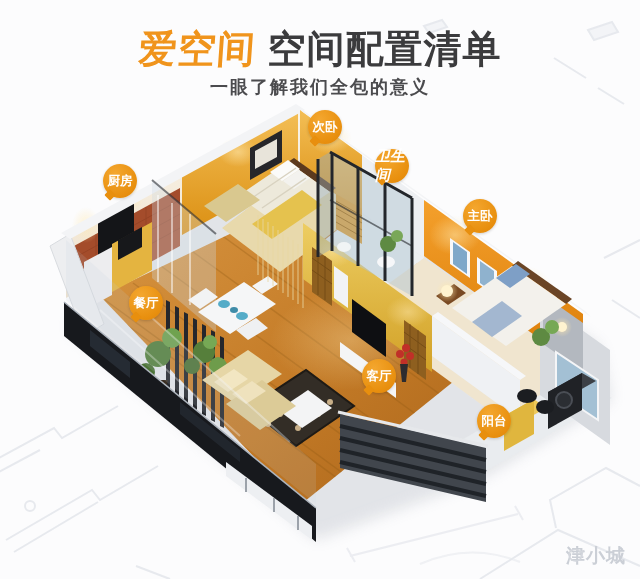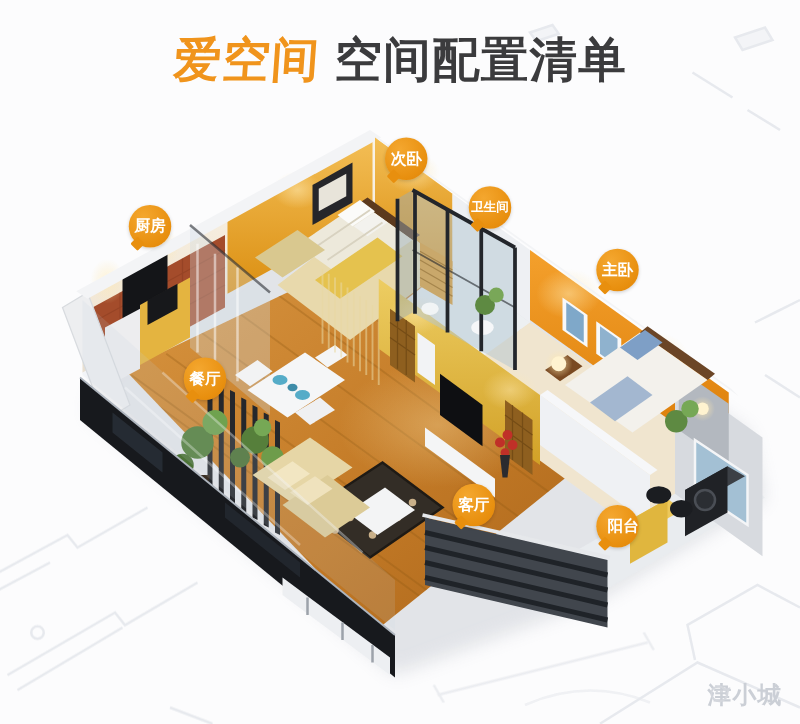--- a/index.html
+++ b/index.html
@@ -27,21 +27,21 @@
     color:#fff;display:flex;align-items:center;justify-content:center;
     font-weight:bold;font-size:12.5px;letter-spacing:0;
     transform:translate(-50%,-50%);
     box-shadow:0 1px 3px rgba(0,0,0,.18);
     z-index:6;
   }
   .badge::after{
     content:"";position:absolute;left:3px;bottom:-1px;width:8px;height:8px;
     background:var(--badge);transform:rotate(45deg);border-radius:1px;z-index:-1;
   }
-  .badge.wide{font-size:10px;}
+  .badge.wide{font-size:15px;font-style:italic;}
   
   .watermark{
     position:absolute;right:14px;top:543px;display:flex;align-items:center;gap:5px;
     color:#CBCFD6;font-size:19px;font-weight:bold;letter-spacing:1px;z-index:6;
   }
 </style>
 </head>
 <body>
 
 <div class="stage">
@@ -302,41 +302,42 @@
       <polygon points="340,414 486,448 486,502 340,468" fill="#41464D"></polygon>
       <g stroke="#1F2328" stroke-width="4">
         <path d="M340,426 L486,460 M340,438 L486,472 M340,450 L486,484 M340,462 L486,496"></path>
       </g>
       <path d="M338,412 L488,446" stroke="#E6E8EB" stroke-width="3"></path>
     </g>
   </svg>
 
   <div class="header">
     <h1><span class="brand">爱空间</span><span class="title-rest">空间配置清单</span></h1>
+    <div class="subtitle">一眼了解我们全包的意义</div>
   </div>
 
   <div class="badge" style="left: 120px; top: 181px;">
       <span>厨房</span>
     </div>
   <div class="badge" style="left: 325px; top: 127px; justify-content: center;">
       <span>次卧</span>
     </div>
   <div class="badge wide" style="left: 392px; top: 166px;">
       <span>卫生间</span>
     </div>
-  <div class="badge" style="left: 494px; top: 216px;">
+  <div class="badge" style="left: 480px; top: 216px;">
       <span>主卧</span>
     </div>
-  <div class="badge" style="left: 164px; top: 303px; align-items: center;">
+  <div class="badge" style="left: 146px; top: 303px; align-items: center;">
       <span>餐厅</span>
     </div>
-  <div class="badge" style="left: 379px; top: 404px; align-items: center;">
+  <div class="badge" style="left: 379px; top: 376px; align-items: center;">
       <span>客厅</span>
     </div>
-  <div class="badge" style="left: 494px; top: 421px; justify-content: flex-end;">
+  <div class="badge" style="left: 494px; top: 421px;">
       <span>阳台</span>
     </div>
 
   <div class="watermark">
     <svg width="20" height="20" viewBox="0 0 20 20">
       <path d="M3,12 a6,6 0 0 1 11,-3 l3,-1 -1,3 a6,6 0 0 1 -13,1 z" fill="none" stroke="#D4D7DD" stroke-width="1.6"></path>
       <circle cx="7.5" cy="10" r="0.9" fill="#D4D7DD"></circle>
       <circle cx="11" cy="10" r="0.9" fill="#D4D7DD"></circle>
     </svg>
     <span>津小城</span>

